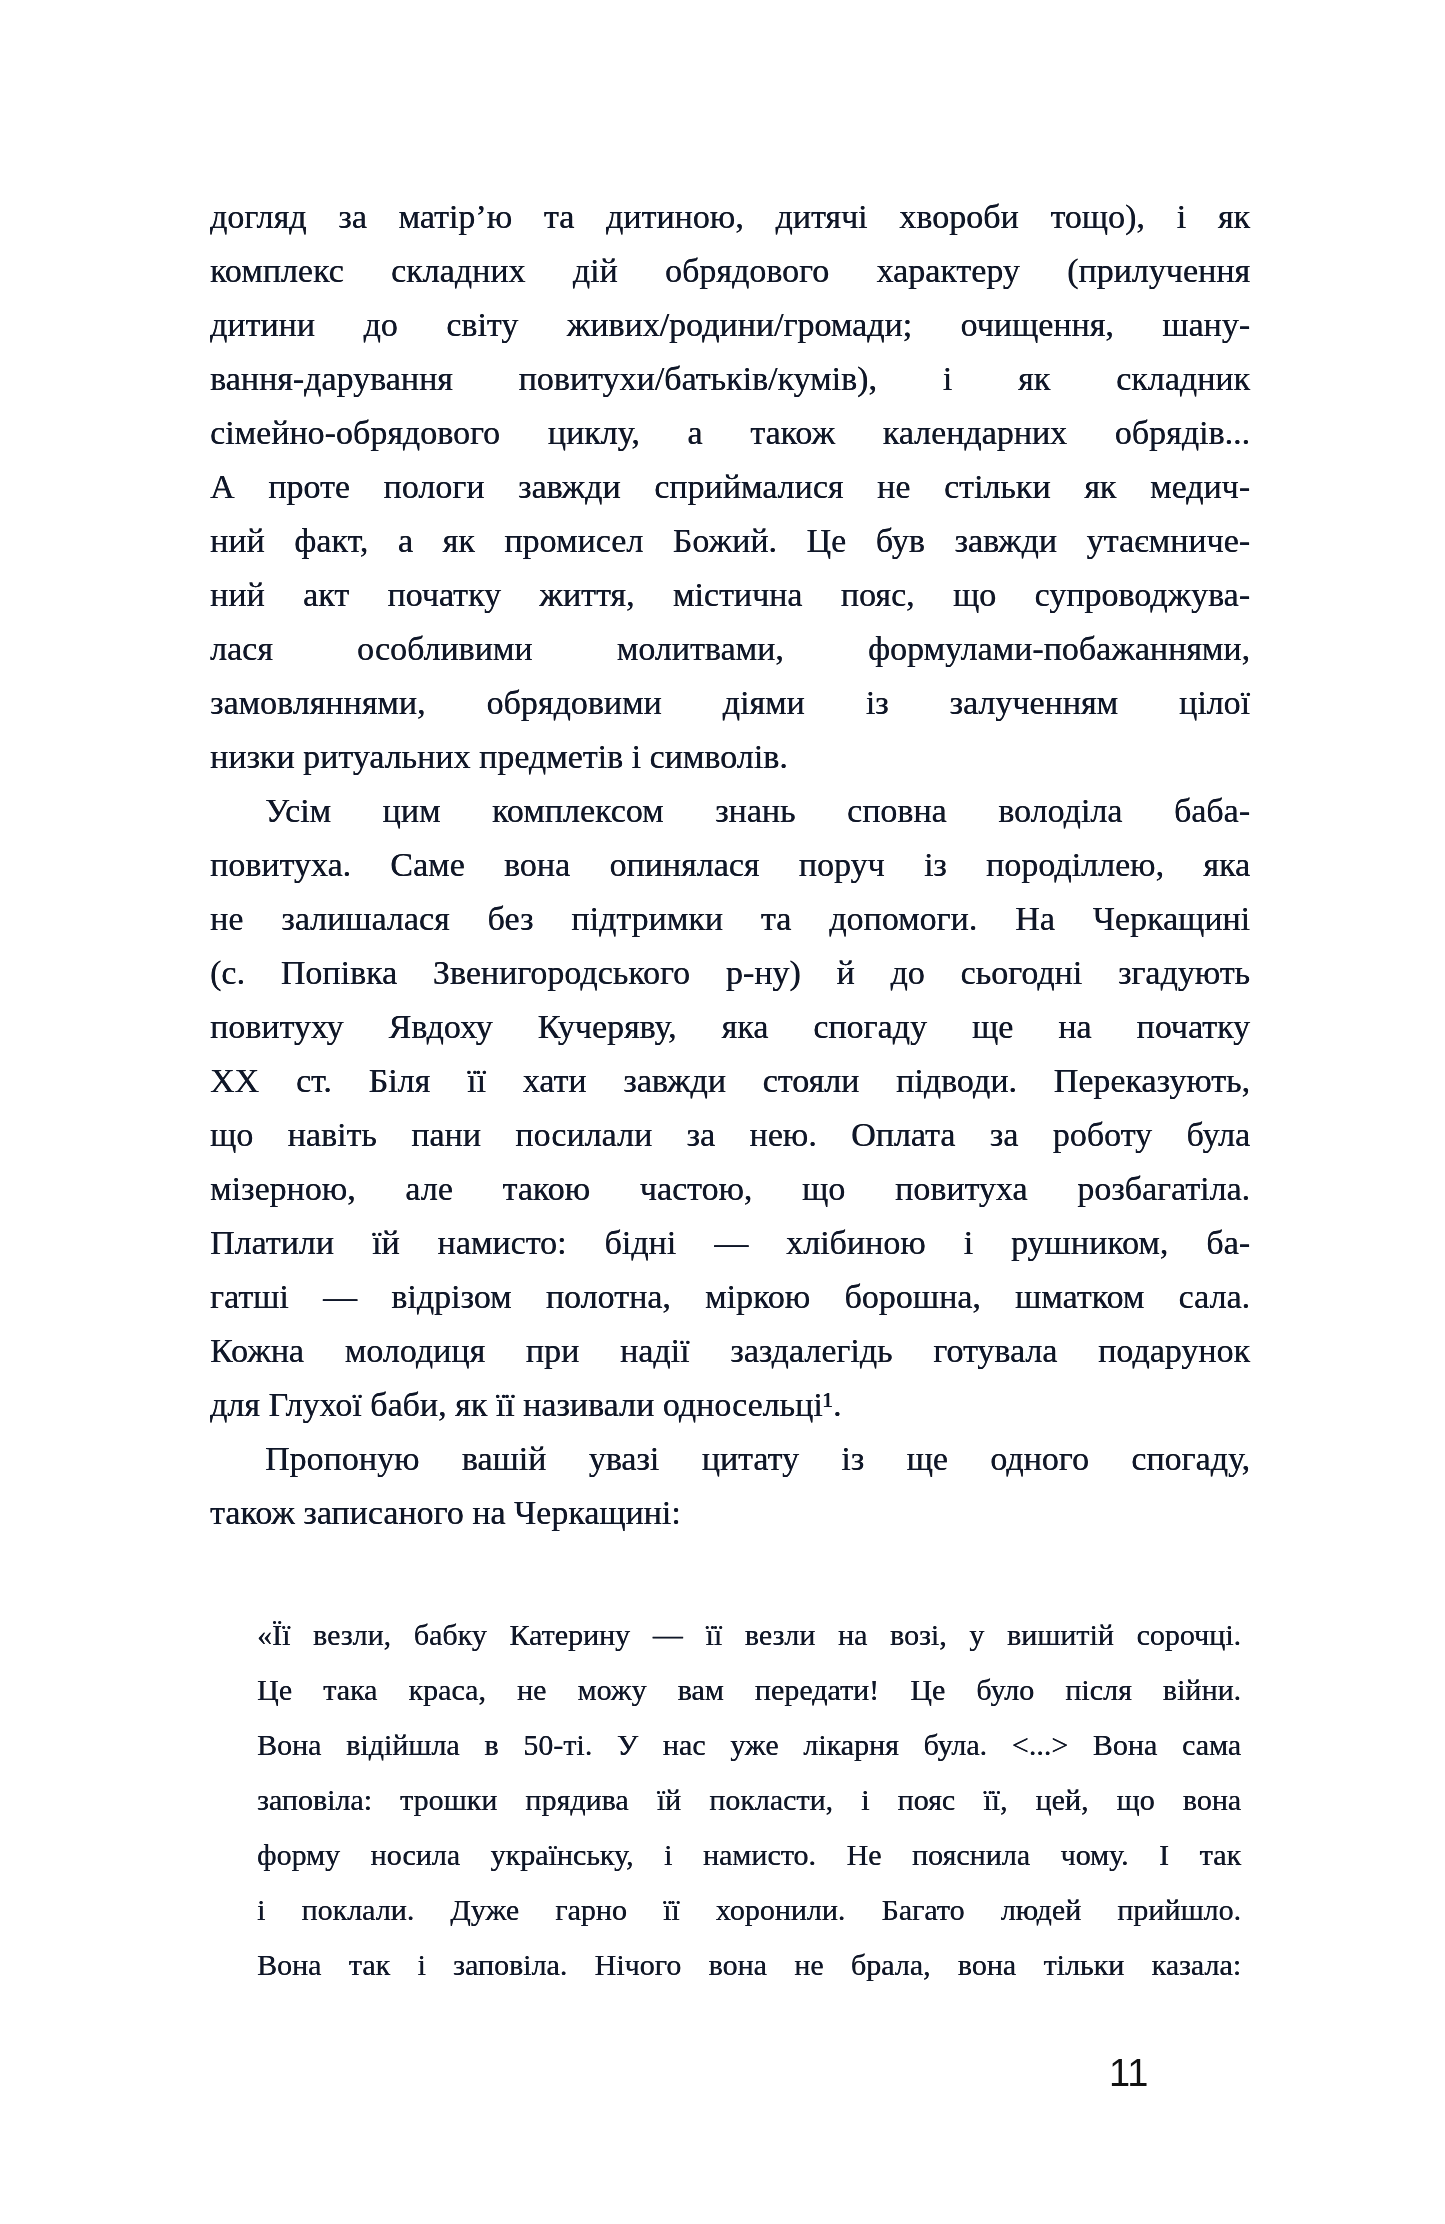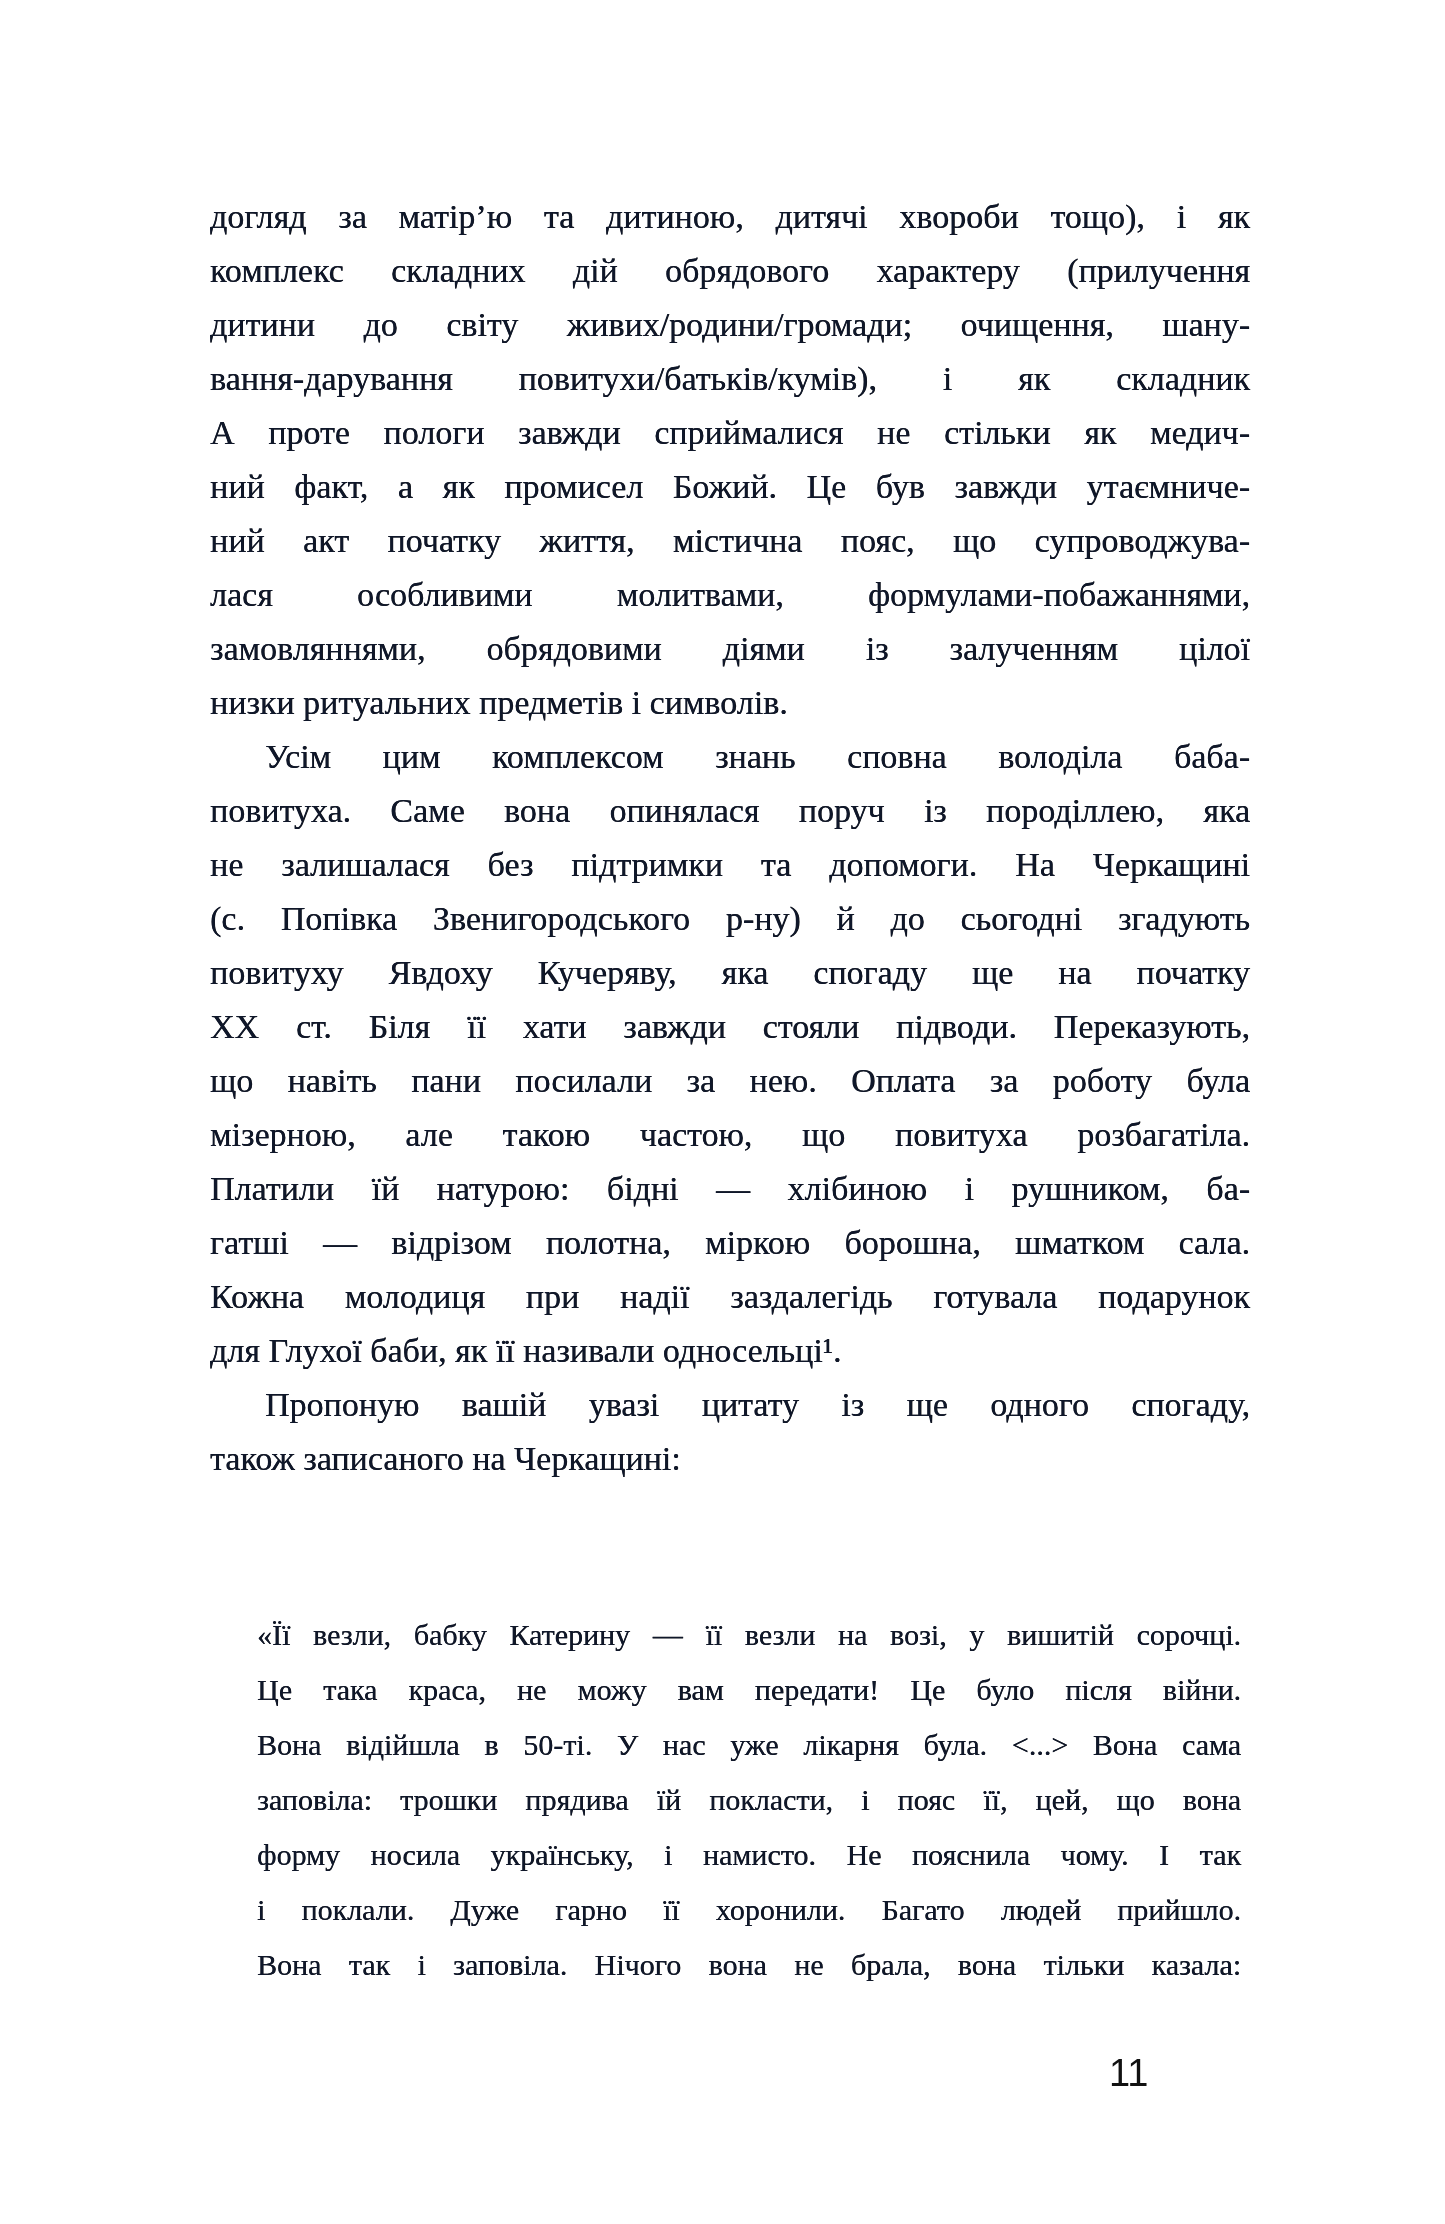--- a/index.html
+++ b/index.html
@@ -63,37 +63,38 @@
 </head>
 <body>
 
 <div class="page">
   <main class="text-block">
       <div>
         <div class="line">догляд за матір’ю та дитиною, дитячі хвороби тощо), і як</div>
         <div class="line">комплекс складних дій обрядового характеру (прилучення</div>
         <div class="line">дитини до світу живих/родини/громади; очищення, шану-</div>
         <div class="line">вання-дарування повитухи/батьків/кумів), і як складник</div>
+        <div class="line">сімейно-обрядового циклу, а також календарних обрядів...</div>
         <div class="line">А проте пологи завжди сприймалися не стільки як медич-</div>
         <div class="line">ний факт, а як промисел Божий. Це був завжди утаємниче-</div>
         <div class="line">ний акт початку життя, містична пояс, що супроводжува-</div>
         <div class="line">лася особливими молитвами, формулами-побажаннями,</div>
         <div class="line">замовляннями, обрядовими діями із залученням цілої</div>
         <div class="line para-end">низки ритуальних предметів і символів.</div>
       </div>
       <div>
         <div class="line indent">Усім цим комплексом знань сповна володіла баба-</div>
         <div class="line">повитуха. Саме вона опинялася поруч із породіллею, яка</div>
         <div class="line">не залишалася без підтримки та допомоги. На Черкащині</div>
         <div class="line">(с. Попівка Звенигородського р-ну) й до сьогодні згадують</div>
         <div class="line">повитуху Явдоху Кучеряву, яка спогаду ще на початку</div>
         <div class="line">XX ст. Біля її хати завжди стояли підводи. Переказують,</div>
         <div class="line">що навіть пани посилали за нею. Оплата за роботу була</div>
         <div class="line">мізерною, але такою частою, що повитуха розбагатіла.</div>
-        <div class="line">Платили їй натурою: бідні — хлібиною і рушником, ба-</div>
+        <div class="line">Платили їй намисто: бідні — хлібиною і рушником, ба-</div>
         <div class="line">гатші — відрізом полотна, міркою борошна, шматком сала.</div>
         <div class="line">Кожна молодиця при надії заздалегідь готувала подарунок</div>
         <div class="line para-end">для Глухої баби, як її називали односельці¹.</div>
       </div>
       <div>
         <div class="line indent">Пропоную вашій увазі цитату із ще одного спогаду,</div>
         <div class="line para-end">також записаного на Черкащині:</div>
       </div>
     </main>
   <blockquote class="quote-block">

